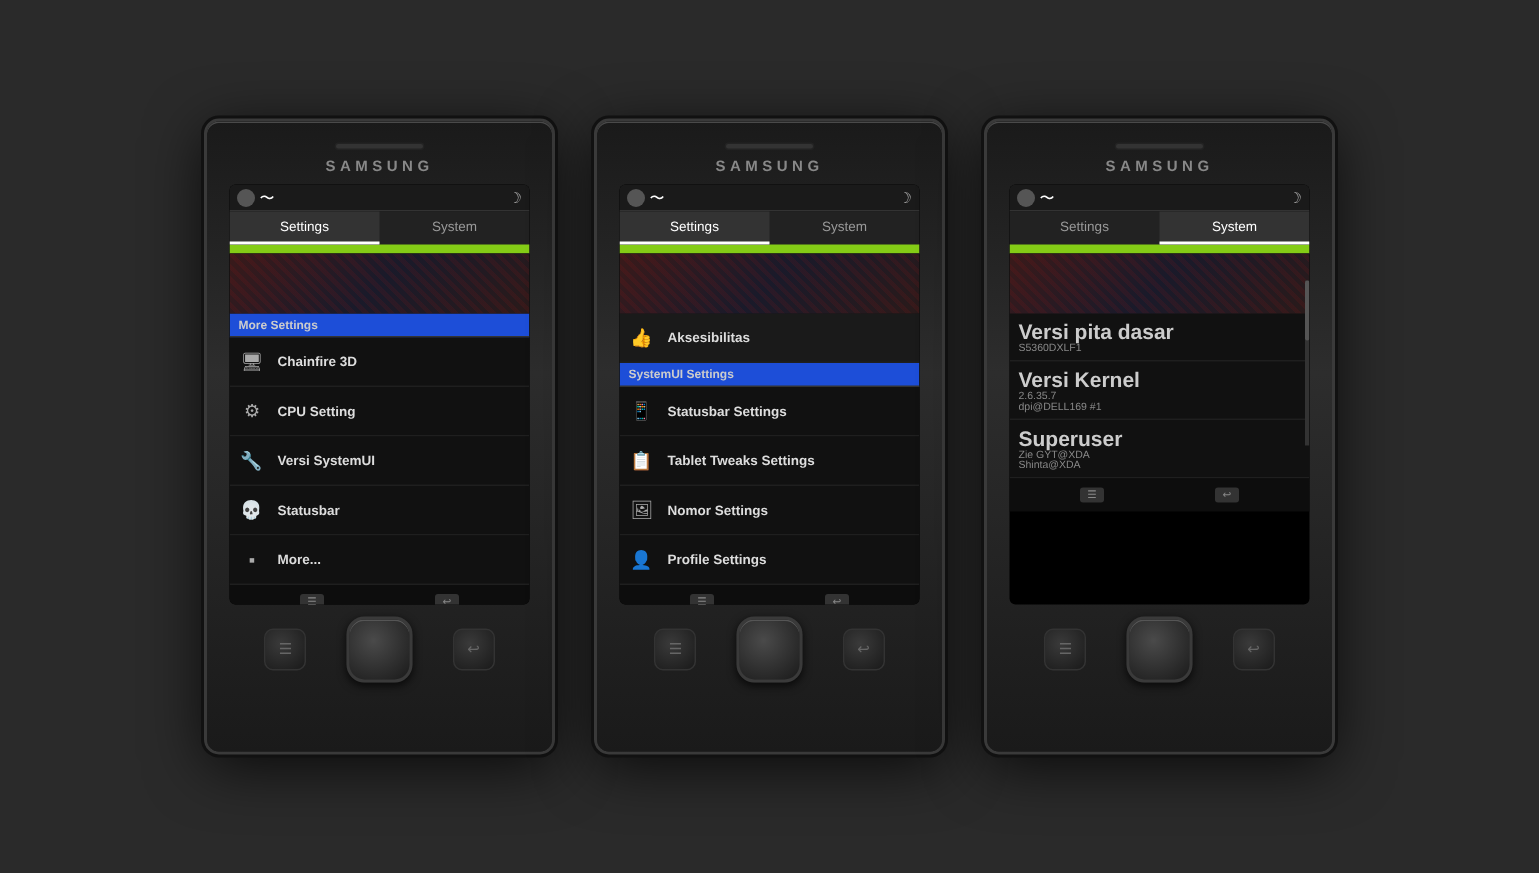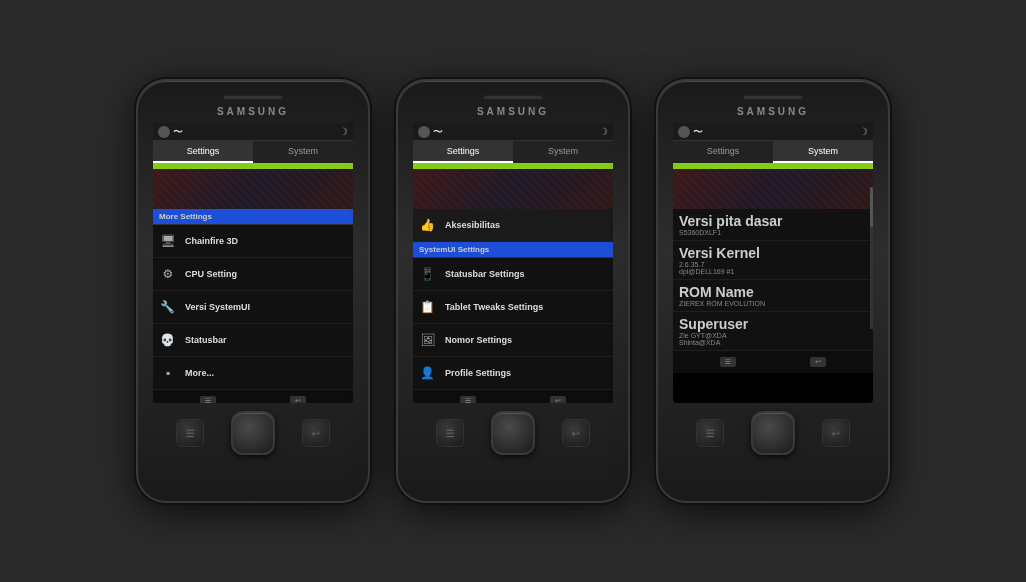--- a/index.html
+++ b/index.html
@@ -16,21 +16,21 @@
     .phones-container {
       display: flex;
       gap: 30px;
       align-items: center;
       justify-content: center;
     }
     .phone {
       width: 230px;
       height: 420px;
       background: linear-gradient(180deg, #1a1a1a 0%, #2d2d2d 40%, #1a1a1a 100%);
-      border-radius: 28px;
+      border-radius: 8px;
       box-shadow: 0 0 0 2px #3a3a3a, 0 0 0 4px #111, 0 8px 40px rgba(0,0,0,0.8), inset 0 1px 0 #4a4a4a;
       display: flex;
       flex-direction: column;
       align-items: center;
       padding: 14px 8px 10px;
       position: relative;
     }
     .phone-top-speaker {
       width: 60px;
       height: 5px;
@@ -361,24 +361,20 @@
         <div class="header-image"></div>
         <div class="sys-info-item">
           <div class="sys-info-label">Versi pita dasar</div>
           <div class="sys-info-value">S5360DXLF1</div>
         </div>
         <div class="sys-info-item">
           <div class="sys-info-label">Versi Kernel</div>
           <div class="sys-info-value">2.6.35.7<br>dpi@DELL169 #1</div>
         </div>
         <div class="sys-info-item">
-          <div class="sys-info-label">ROM Name</div>
-          <div class="sys-info-value">ZIEREX ROM EVOLUTION</div>
-        </div>
-        <div class="sys-info-item">
           <div class="sys-info-label">Superuser</div>
           <div class="sys-info-value">Zie GYT@XDA<br>Shinta@XDA</div>
         </div>
         <div class="scroll-indicator">
           <div class="scroll-thumb"></div>
         </div>
       </div>
       <div class="bottom-bar">
         <div class="nav-btn">☰</div>
         <div class="nav-btn">↩</div>

